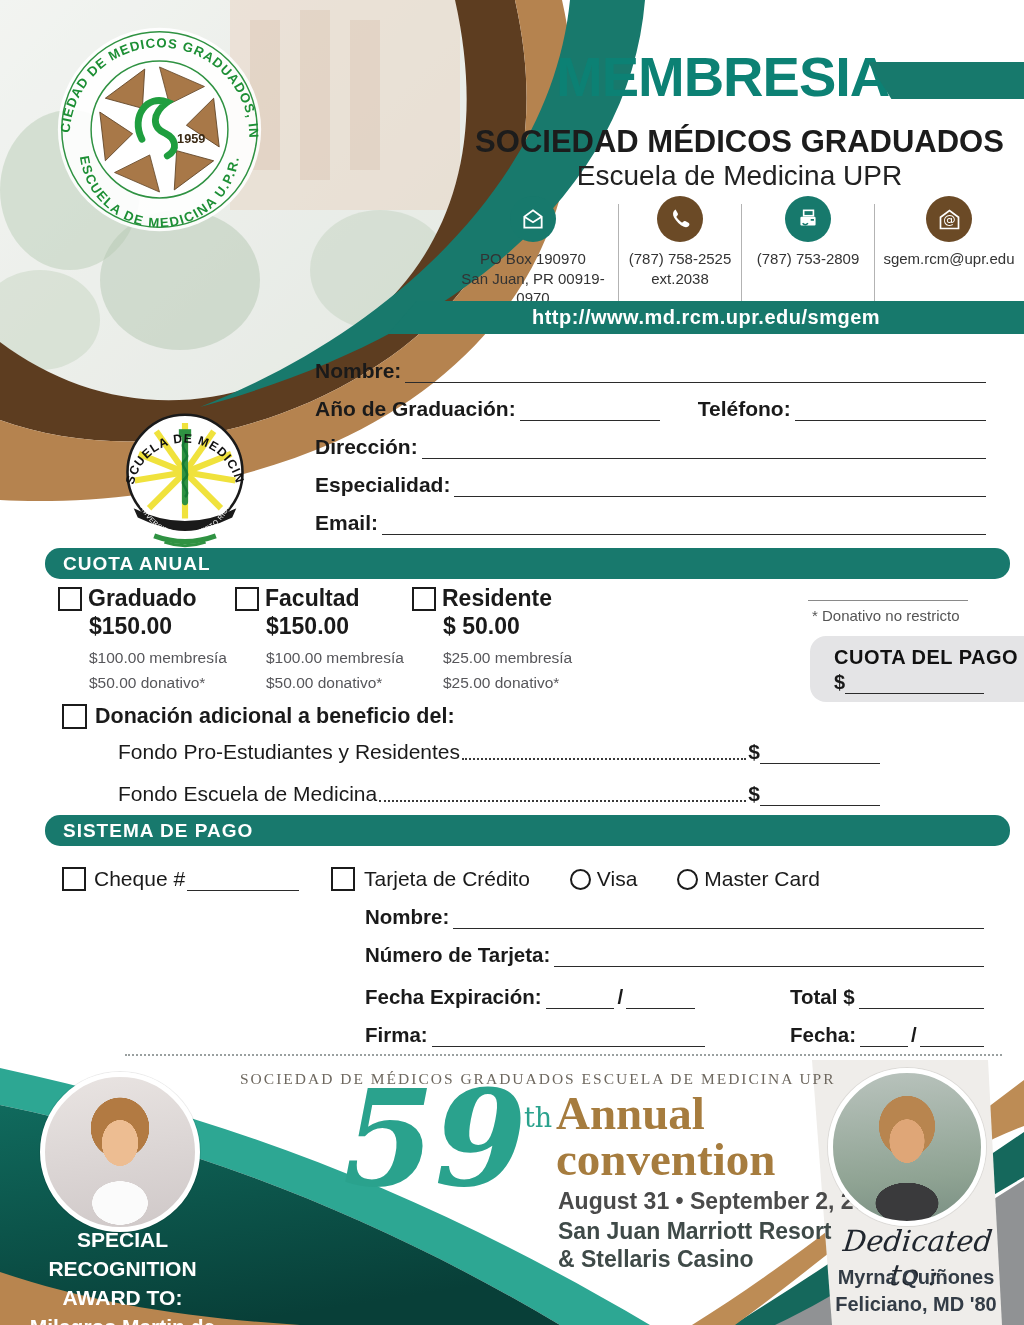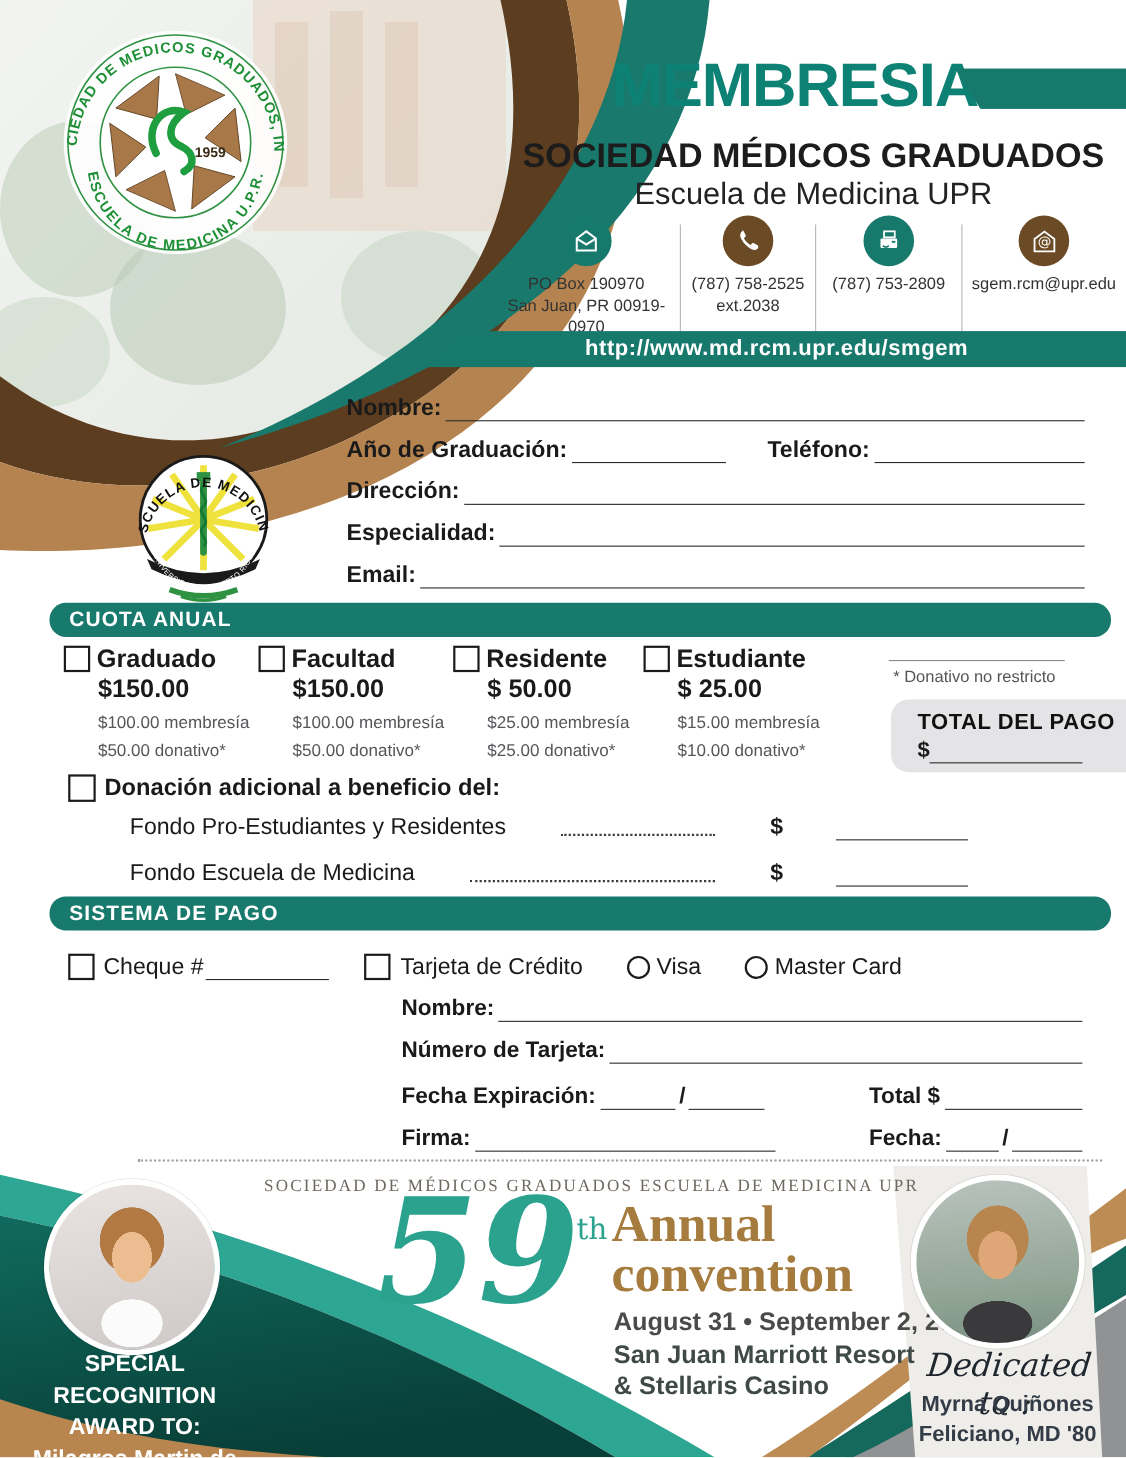--- a/index.html
+++ b/index.html
@@ -49,21 +49,21 @@
   #donote-line{left:808px;top:600px;width:160px;border-top:1.2px solid #8a8a8a;}
   #donote{left:812px;top:607px;font-size:15px;color:#555;}
   #total-box{left:810px;top:636px;width:214px;height:66px;background:#e4e4e6;border-radius:16px 0 0 16px;}
   #total-label{left:834px;top:646px;font-size:20px;font-weight:700;color:#111;letter-spacing:.5px;}
   #total-line{left:834px;top:672px;width:150px;height:22px;display:flex;align-items:flex-end;font-size:20px;font-weight:700;}
 
   
   #don-head{left:62px;top:704px;display:flex;align-items:center;}
   #don-head .cbx{width:21px;height:21px;}
   #don-label{font-size:21.5px;font-weight:700;margin-left:8px;}
-  .don-row{position:absolute;left:118px;width:762px;height:27px;display:flex;align-items:flex-end;gap:48px;}
+  .don-row{position:absolute;left:118px;width:762px;height:27px;display:flex;align-items:flex-end;}
   .don-name{font-size:21px;white-space:nowrap;}
   .dots{flex:1;border-bottom:2px dotted #3a3a3a;margin:0 2px 4px 2px;}
   .dollar{font-size:21px;font-weight:700;}
   .money-line{width:120px;border-bottom:1.6px solid #2b2b2b;}
 
   
   #pay-row1{left:62px;right:40px;top:866px;height:26px;display:flex;align-items:center;}
   .pay-label{font-size:21px;white-space:nowrap;}
   .rad{width:17px;height:17px;border:2px solid #1b1b1b;border-radius:50%;background:#fff;flex:none;}
   .prow{position:absolute;left:365px;height:27px;display:flex;align-items:flex-end;}
@@ -314,36 +314,25 @@
     <div class="opt-head">
       <div class="cbx"></div>
       <span class="opt-name">Residente</span>
     </div>
     <div class="opt-price">$ 50.00</div>
     <div class="opt-sub">
       <div>$25.00 membresía</div>
       <div>$25.00 donativo*</div>
     </div>
   </div>
-  <div class="opt" style="left:585px">
-    <div class="opt-head">
-      <div class="cbx"></div>
-      <span class="opt-name">Estudiante</span>
-    </div>
-    <div class="opt-price">$ 25.00</div>
-    <div class="opt-sub">
-      <div>$15.00 membresía</div>
-      <div>$10.00 donativo*</div>
-    </div>
-  </div>
 
   <div class="abs" id="donote-line"></div>
   <div class="abs" id="donote">* Donativo no restricto</div>
   <div class="abs" id="total-box"></div>
-  <div class="abs" id="total-label">TOTAL DEL PAGO</div>
+  <div class="abs" id="total-label">CUOTA DEL PAGO</div>
   <div class="abs" id="total-line">
     <span>$</span>
     <div class="uline grow"></div>
   </div>
 
   <div class="abs" id="don-head">
     <div class="cbx"></div>
     <span id="don-label">Donación adicional a beneficio del:</span>
   </div>
   <div class="don-row" style="top:737px">

